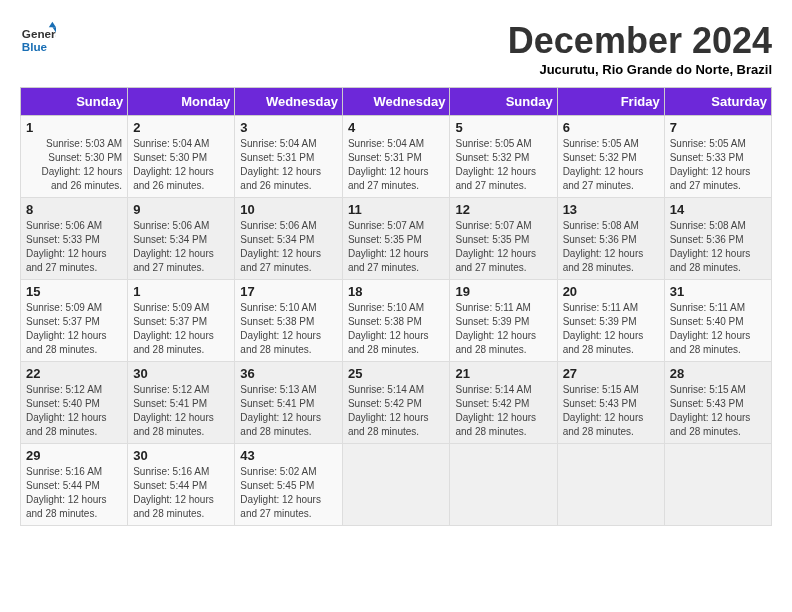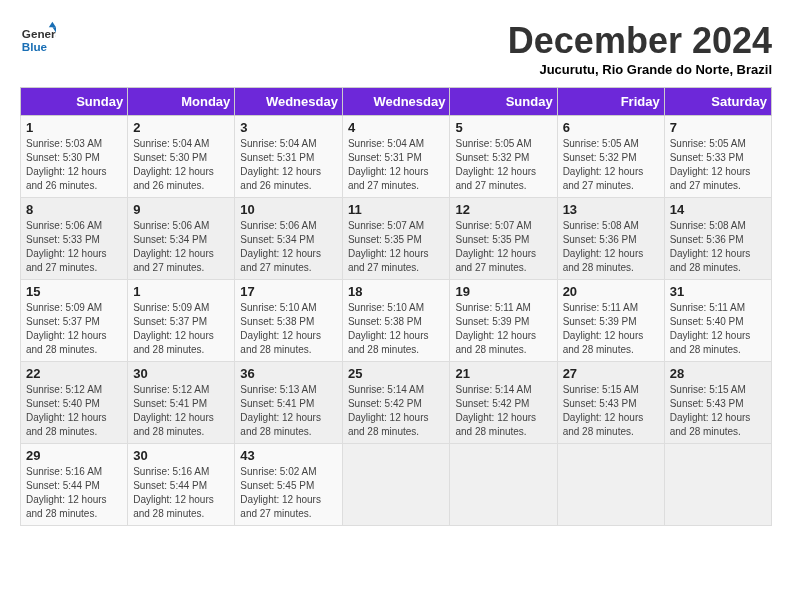--- a/index.html
+++ b/index.html
@@ -109,21 +109,21 @@
         <th>Wednesday</th>
         <th>Sunday</th>
         <th>Friday</th>
         <th>Saturday</th>
       </tr>
   </thead>
   <tbody id="calendar-body">
   <tr>
         <td>
           <span class="day-number">1</span>
-          <div class="day-info" style="white-space: pre-line;">Sunrise: 5:03 AM
+          <div class="day-info" style="white-space: pre-line; text-align: right;">Sunrise: 5:03 AM
 Sunset: 5:30 PM
 Daylight: 12 hours
 and 26 minutes.</div>
         </td>
         <td>
           <span class="day-number">2</span>
           <div class="day-info" style="white-space: pre-line;">Sunrise: 5:04 AM
 Sunset: 5:30 PM
 Daylight: 12 hours
 and 26 minutes.</div>

